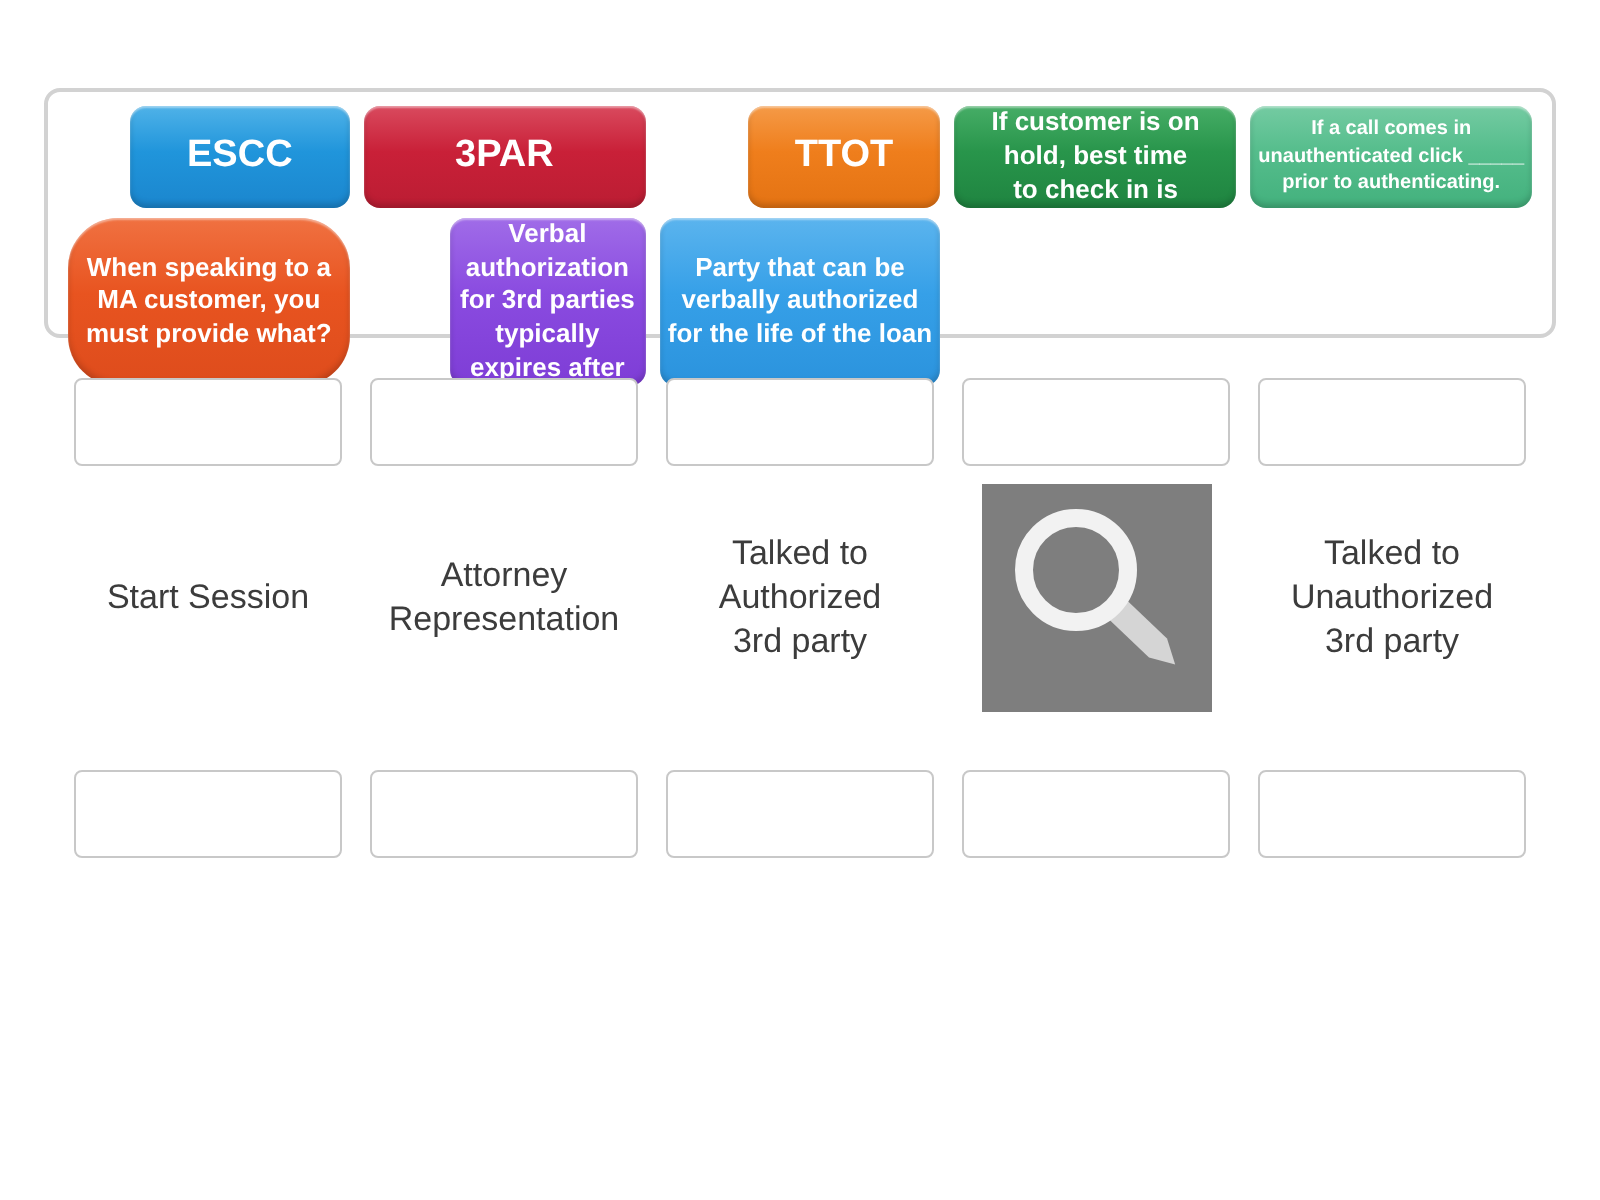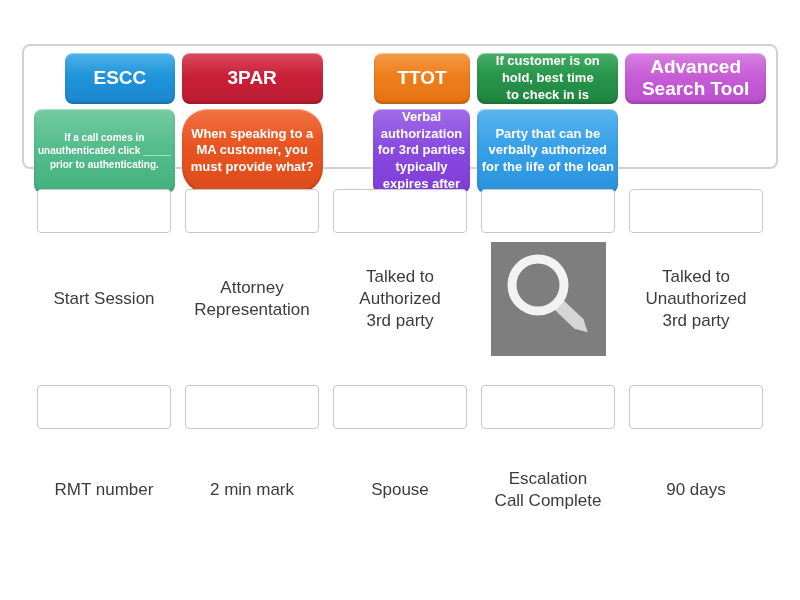--- a/index.html
+++ b/index.html
@@ -85,22 +85,20 @@
 
 <div>
 
   <div class="panel">
     <div class="tile sz-lg" style="background: linear-gradient(rgb(79, 178, 232) 0%, rgb(32, 149, 219) 45%, rgb(27, 134, 206) 100%); margin-left: 31px;">ESCC</div>
     <div class="tile sz-lg" style="background: linear-gradient(rgb(217, 74, 94) 0%, rgb(201, 32, 56) 45%, rgb(187, 29, 51) 100%);">3PAR</div>
     <div class="tile sz-lg" style="background: linear-gradient(rgb(245, 154, 71) 0%, rgb(239, 126, 28) 45%, rgb(228, 115, 19) 100%); margin-left: 44px;">TTOT</div>
     <div class="tile sz-md" style="background: linear-gradient(rgb(70, 173, 102) 0%, rgb(40, 149, 75) 45%, rgb(31, 132, 64) 100%);">If customer is on
 hold, best time
 to check in is</div>
-    <div class="tile sz-lg" style="background: linear-gradient(rgb(215, 127, 226) 0%, rgb(199, 94, 214) 45%, rgb(185, 78, 203) 100%);">Advanced
-Search Tool</div>
     <div class="tile sz-sm" style="background: linear-gradient(rgb(116, 203, 162) 0%, rgb(85, 189, 140) 45%, rgb(67, 177, 125) 100%);">If a call comes in
 unauthenticated click _____
 prior to authenticating.</div>
     <div class="tile sz-md" style="background: linear-gradient(rgb(240, 113, 65) 0%, rgb(232, 84, 32) 45%, rgb(222, 76, 28) 100%); border-radius: 25px;">When speaking to a
 MA customer, you
 must provide what?</div>
     <div class="tile sz-md" style="background: linear-gradient(rgb(160, 108, 232) 0%, rgb(138, 75, 224) 45%, rgb(126, 61, 214) 100%); margin-left: 43px;">Verbal authorization
 for 3rd parties
 typically expires after</div>
     <div class="tile sz-md" style="background: linear-gradient(rgb(91, 180, 238) 0%, rgb(54, 160, 232) 45%, rgb(43, 147, 221) 100%);">Party that can be
@@ -138,23 +136,15 @@
     </div>
 
     <div class="grid-row slots-row slots-row-2">
       <div class="slot"></div>
       <div class="slot"></div>
       <div class="slot"></div>
       <div class="slot"></div>
       <div class="slot"></div>
     </div>
 
-    <div class="grid-row labels-row-2">
-      <div class="match-label">RMT number</div>
-      <div class="match-label">2 min mark</div>
-      <div class="match-label">Spouse</div>
-      <div class="match-label">Escalation
-Call Complete</div>
-      <div class="match-label">90 days</div>
-    </div>
 
   </div>
 </div>
 
 </body></html>

